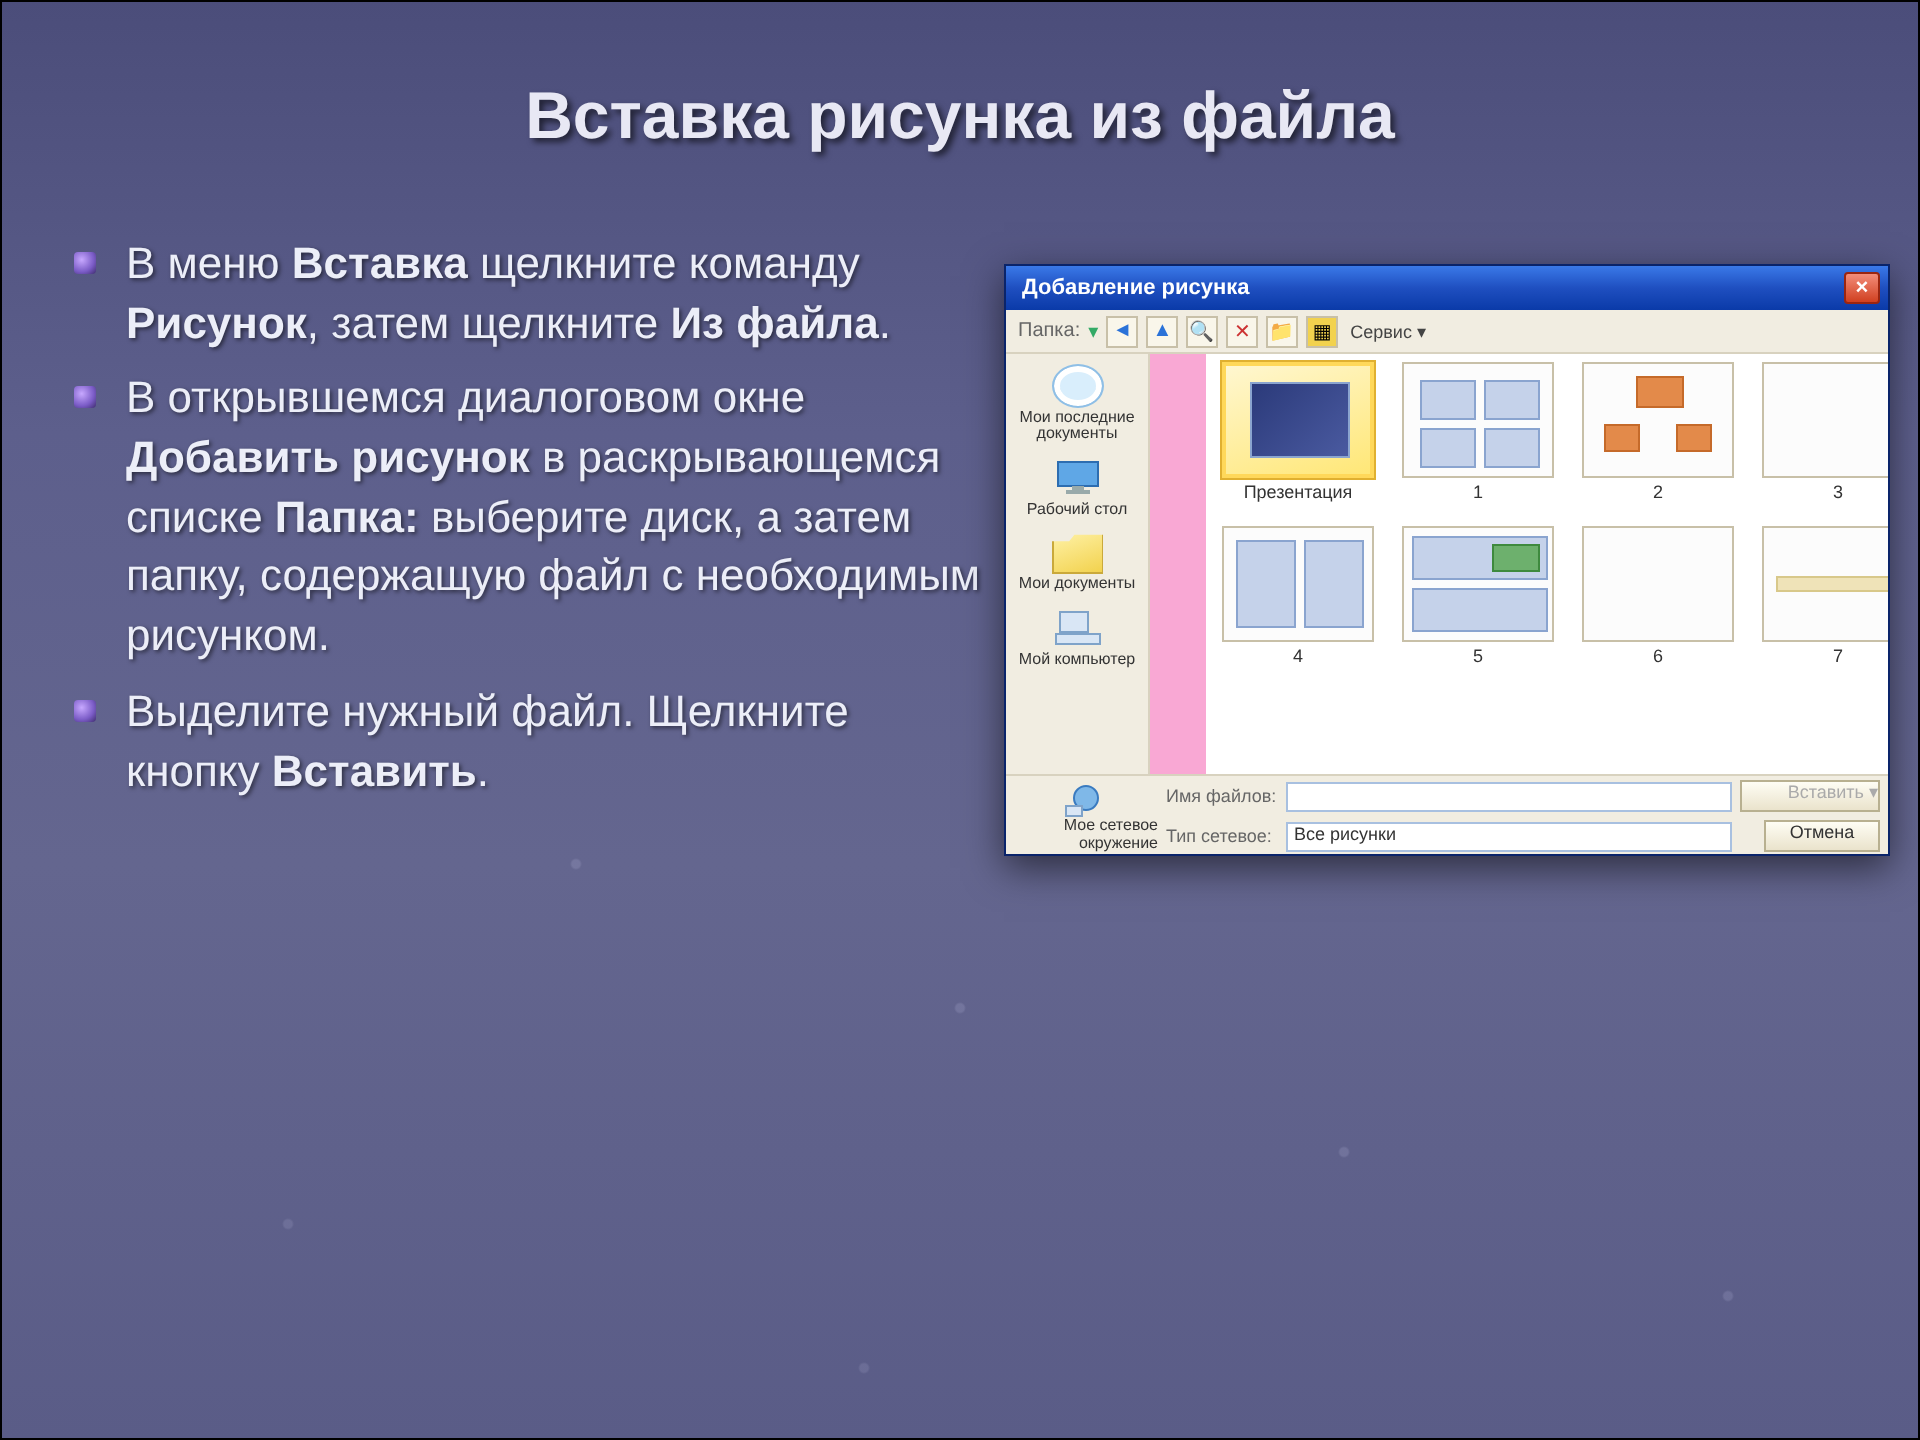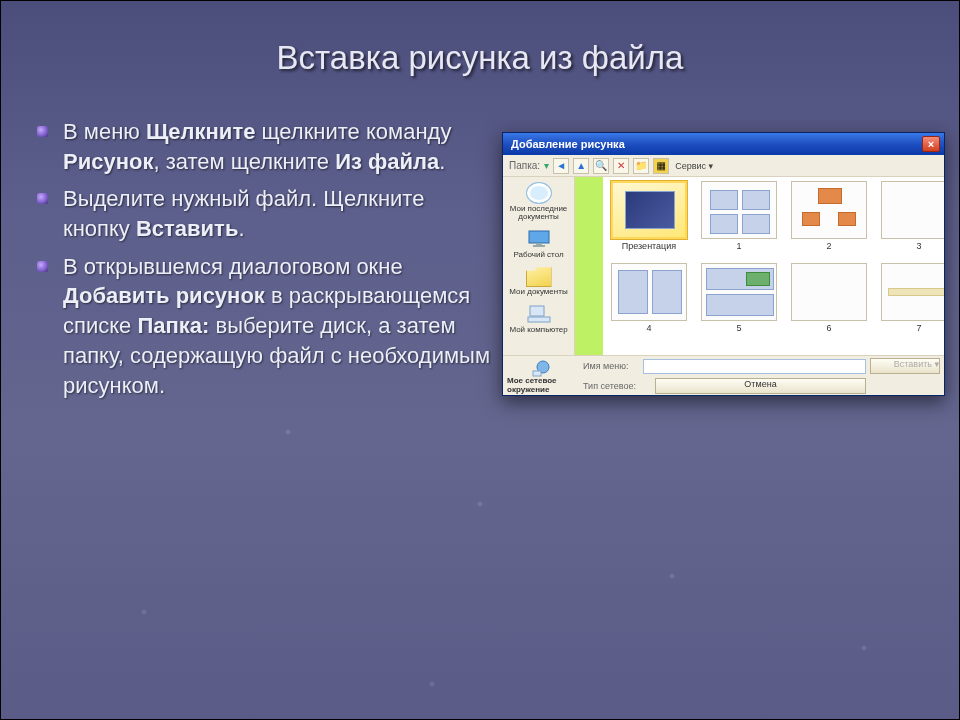--- a/index.html
+++ b/index.html
@@ -18,21 +18,21 @@
     position: relative;
   }
   .stage { position: absolute; inset: 0; border: 1px solid #000; }
 
   .title {
     position: absolute;
     top: 38px; left: 0; right: 0;
     text-align: center;
     color: #e8e8f4;
     font-size: 33px;
-    font-weight: normal;
+    font-weight: bold;
     text-shadow: 2px 2px 3px rgba(0,0,0,0.6);
   }
 
   .body-text {
     position: absolute;
     left: 62px;
     top: 116px;
     width: 428px;
     color: #eceef8;
     font-size: 22px;
@@ -55,23 +55,23 @@
     border-radius: 2px;
   }
   .body-text b { font-weight: bold; }
 
   
   .dlg-wrap {
     position: absolute;
     right: 14px;
     top: 131px;
     width: 443px;
-    height: 264px;
+    height: 296px;
     box-shadow: 0 6px 18px rgba(0,0,0,0.55);
-    background: #bef264;
+    background: #f9a8d4;
     border: 1px solid #0a246a;
     font-size: 10px;
   }
   .dlg-titlebar {
     height: 22px;
     background: linear-gradient(180deg, #3a79e8 0%, #1f4fc0 50%, #0a3aa8 100%);
     display: flex; align-items: center; justify-content: space-between;
     padding: 0 4px 0 8px;
     color: #fff;
     font-size: 11px;
@@ -184,25 +184,24 @@
     display: grid;
     grid-template-columns: 72px 56px 1fr 70px;
     grid-template-rows: 18px 18px;
     gap: 2px 4px;
     align-items: center;
     padding: 1px 4px;
     font-size: 9px;
   }
   .bot-side {
     grid-row: 1 / span 2;
-    text-align: left;
+    text-align: right;
     font-size: 8px;
     color: #333;
     line-height: 1.05;
-    font-weight: bold;
   }
   .bot-side .ic { width: 24px; height: 18px; margin: 0 auto 1px; }
   .bot-lbl { color: #666; font-size: 9px; }
   .bot-inp {
     height: 15px; background: #fff; border: 1px solid #a8c0e0;
     font-size: 9px; color: #333; padding: 0 3px;
   }
   .bot-btn {
     height: 16px; border: 1px solid #b8b090;
     background: linear-gradient(#fefdf4, #eae3cc);
@@ -210,27 +209,27 @@
   }
 </style>
 </head>
 <body>
 
 <div class="stage">
   <div class="title">Вставка рисунка из файла</div>
 
   <ul class="body-text">
     <li>
-      <span>В меню </span><b>Щелкните</b><span> щелкните команду </span><b>Рисунок</b><span>, затем щелкните </span><b>Из файла</b><span>.</span>
+      <span>В меню </span><b>Вставка</b><span> щелкните команду </span><b>Рисунок</b><span>, затем щелкните </span><b>Из файла</b><span>.</span>
+    </li>
+    <li>
+      <span>В открывшемся диалоговом окне </span><b>Добавить рисунок</b><span> в раскрывающемся списке </span><b>Папка:</b><span> выберите диск, а затем папку, содержащую файл с необходимым рисунком.</span>
     </li>
     <li>
       <span>Выделите нужный файл. Щелкните кнопку </span><b>Вставить</b><span>.</span>
-    </li>
-    <li>
-      <span>В открывшемся диалоговом окне </span><b>Добавить рисунок</b><span> в раскрывающемся списке </span><b>Папка:</b><span> выберите диск, а затем папку, содержащую файл с необходимым рисунком.</span>
     </li>
   </ul>
 
   <div class="dlg-wrap">
     <div class="dlg-titlebar">
       <span>Добавление рисунка</span>
       <div class="dlg-close">
         <span>×</span>
       </div>
     </div>
@@ -337,20 +336,21 @@
     <div class="dlg-bottom">
       <div class="bot-side">
         <div class="ic ic-net">
           <svg viewBox="0 0 24 18">
               <circle cx="12" cy="8" r="6" fill="#7fb8e8" stroke="#3a7bc0"></circle>
               <rect x="2" y="12" width="8" height="5" fill="#d9e6f5" stroke="#7fa3c9"></rect>
             </svg>
         </div>
         <span>Мое сетевое окружение</span>
       </div>
-      <span class="bot-lbl">Имя меню:</span>
+      <span class="bot-lbl">Имя файлов:</span>
       <div class="bot-inp"></div>
       <div class="bot-btn" style="color:#aaa;text-align:right;">Вставить ▾</div>
       <span class="bot-lbl">Тип сетевое:</span>
+      <div class="bot-inp">Все рисунки</div>
       <div class="bot-btn" style="color:#333;margin-left:12px;">Отмена</div>
     </div>
   </div>
 </div>
 
 </body></html>

